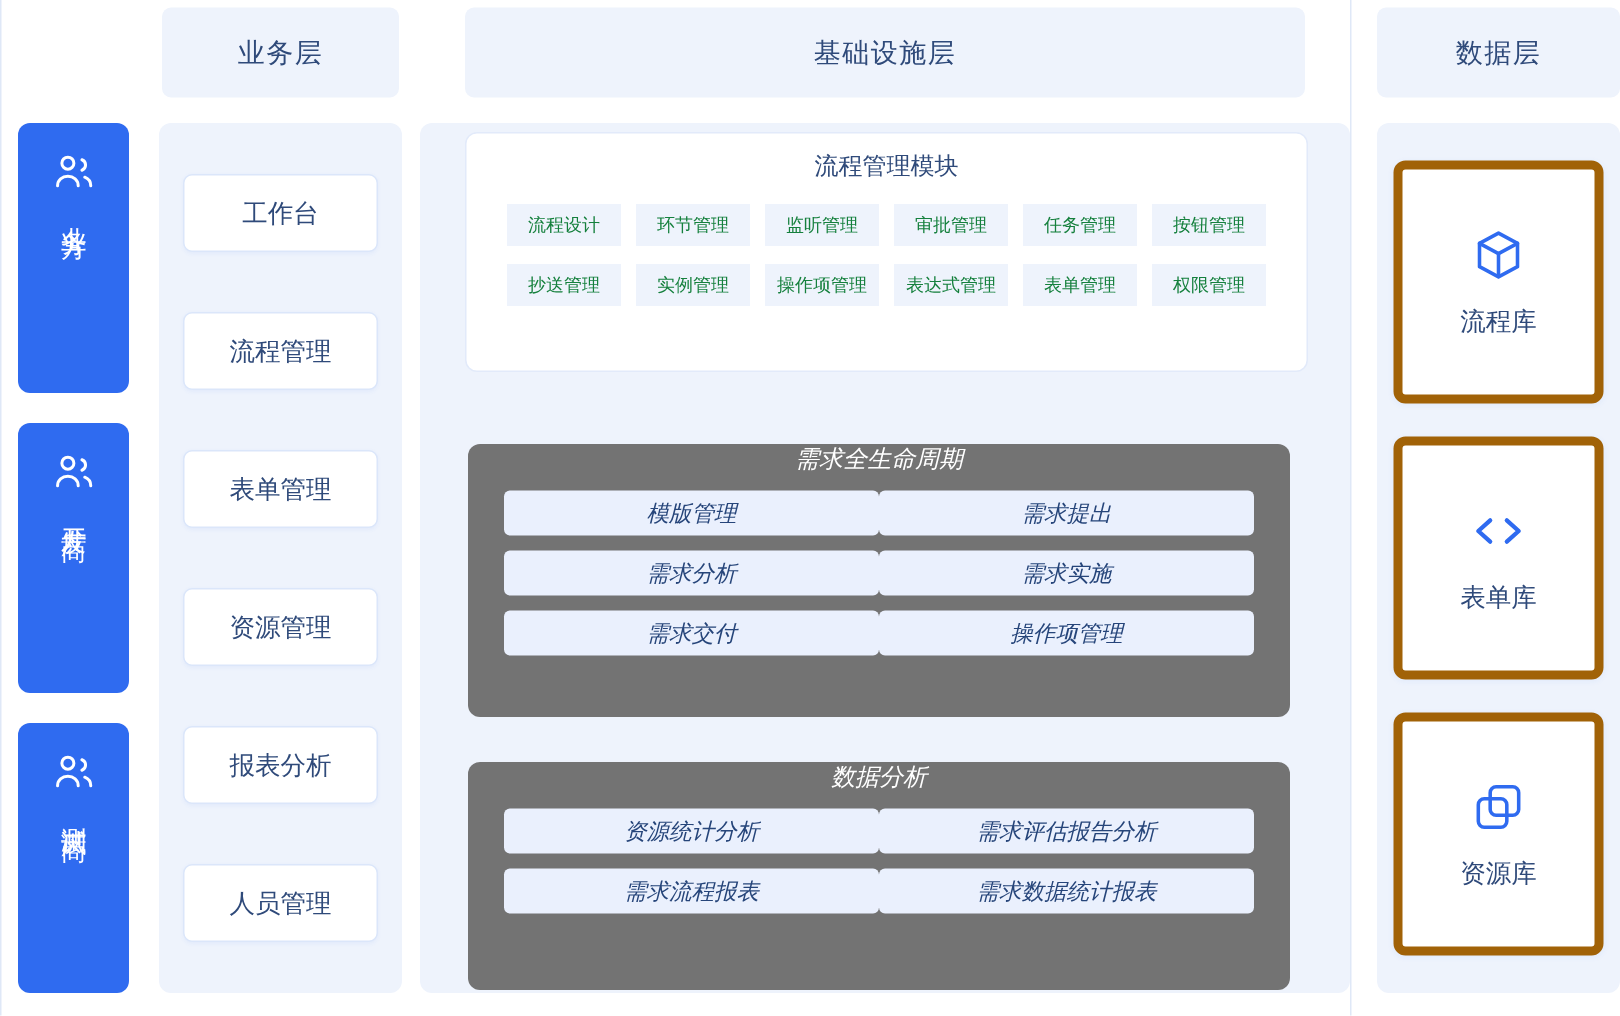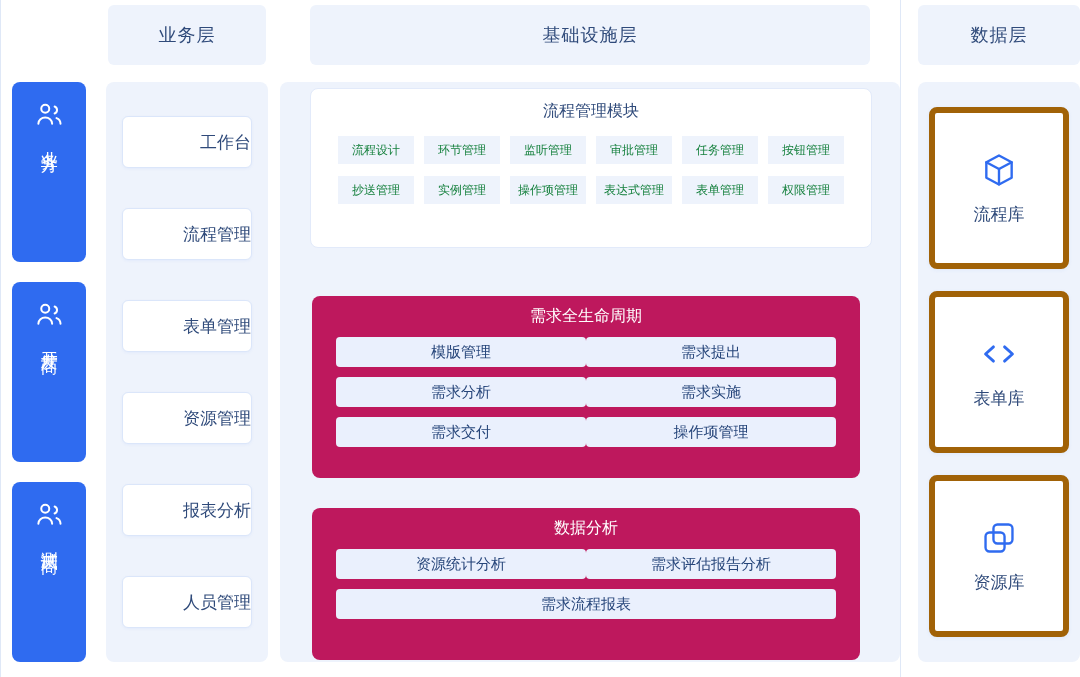--- a/index.html
+++ b/index.html
@@ -91,21 +91,21 @@
     box-sizing: border-box;
   }
   .biz-item {
     width: 128px;
     height: 50px;
     background: #ffffff;
     border: 1px solid #dbe6fa;
     border-radius: 6px;
     display: flex;
     align-items: center;
-    justify-content: flex-end;
+    justify-content: center;
     font-size: 17px;
     color: #2f4a7a;
     box-shadow: 0 1px 3px rgba(47,107,240,0.06);
   }
 
   
   .infra-col {
     position: absolute;
     left: 280px;
     top: 82px;
@@ -149,24 +149,24 @@
     font-size: 12px;
     color: #15803d;
     display: flex;
     align-items: center;
     justify-content: center;
   }
 
   
   .blue-panel {
     position: absolute;
-    background: #be185d;
+    background: #737373;
     border-radius: 8px;
     box-sizing: border-box;
-    padding-top: 10px;
+    font-style: italic;
   }
   #panel-lifecycle { left: 32px; top: 214px; width: 548px; height: 182px; }
   #panel-analysis  { left: 32px; top: 426px; width: 548px; height: 152px; }
 
   .panel-title {
     text-align: center;
     color: #ffffff;
     font-size: 16px;
     margin-bottom: 10px;
   }
@@ -353,20 +353,21 @@
 
     <div class="blue-panel" id="panel-analysis">
       <div class="panel-title">数据分析</div>
       <div class="panel-rows">
         <div class="panel-row">
           <div class="pill">资源统计分析</div>
           <div class="pill">需求评估报告分析</div>
         </div>
         <div class="panel-row">
           <div class="pill">需求流程报表</div>
+          <div class="pill">需求数据统计报表</div>
         </div>
       </div>
     </div>
 
   </div>
 
   <div class="data-col">
 
     <div class="data-card">
       <svg class="data-icon" viewBox="0 0 24 24" fill="none" stroke="currentColor" stroke-width="1.5" stroke-linecap="round" stroke-linejoin="round">

